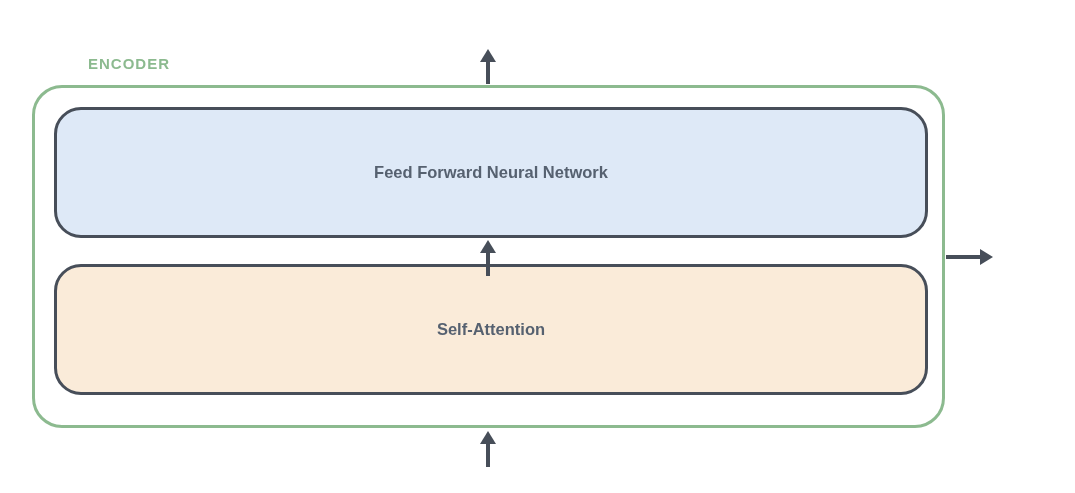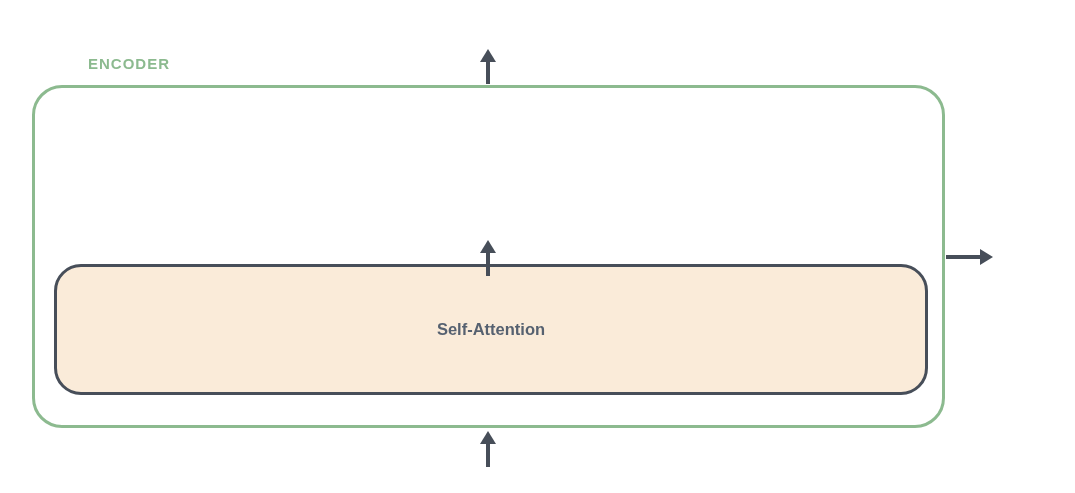--- a/index.html
+++ b/index.html
@@ -99,20 +99,23 @@
 </style>
 </head>
 <body>
 
 <div class="canvas">
 
   <div class="encoder-label">ENCODER</div>
 
   <div class="encoder-box"></div>
 
+  <div class="inner-box ffn-box">
+    <span>Feed Forward Neural Network</span>
+  </div>
 
   <div class="inner-box sa-box">
     <span>Self-Attention</span>
   </div>
 
   <div class="arrow-up" style="left:480px; top:49px; height:35px;">
     <div class="shaft"></div>
     <div class="head"></div>
   </div>
 

